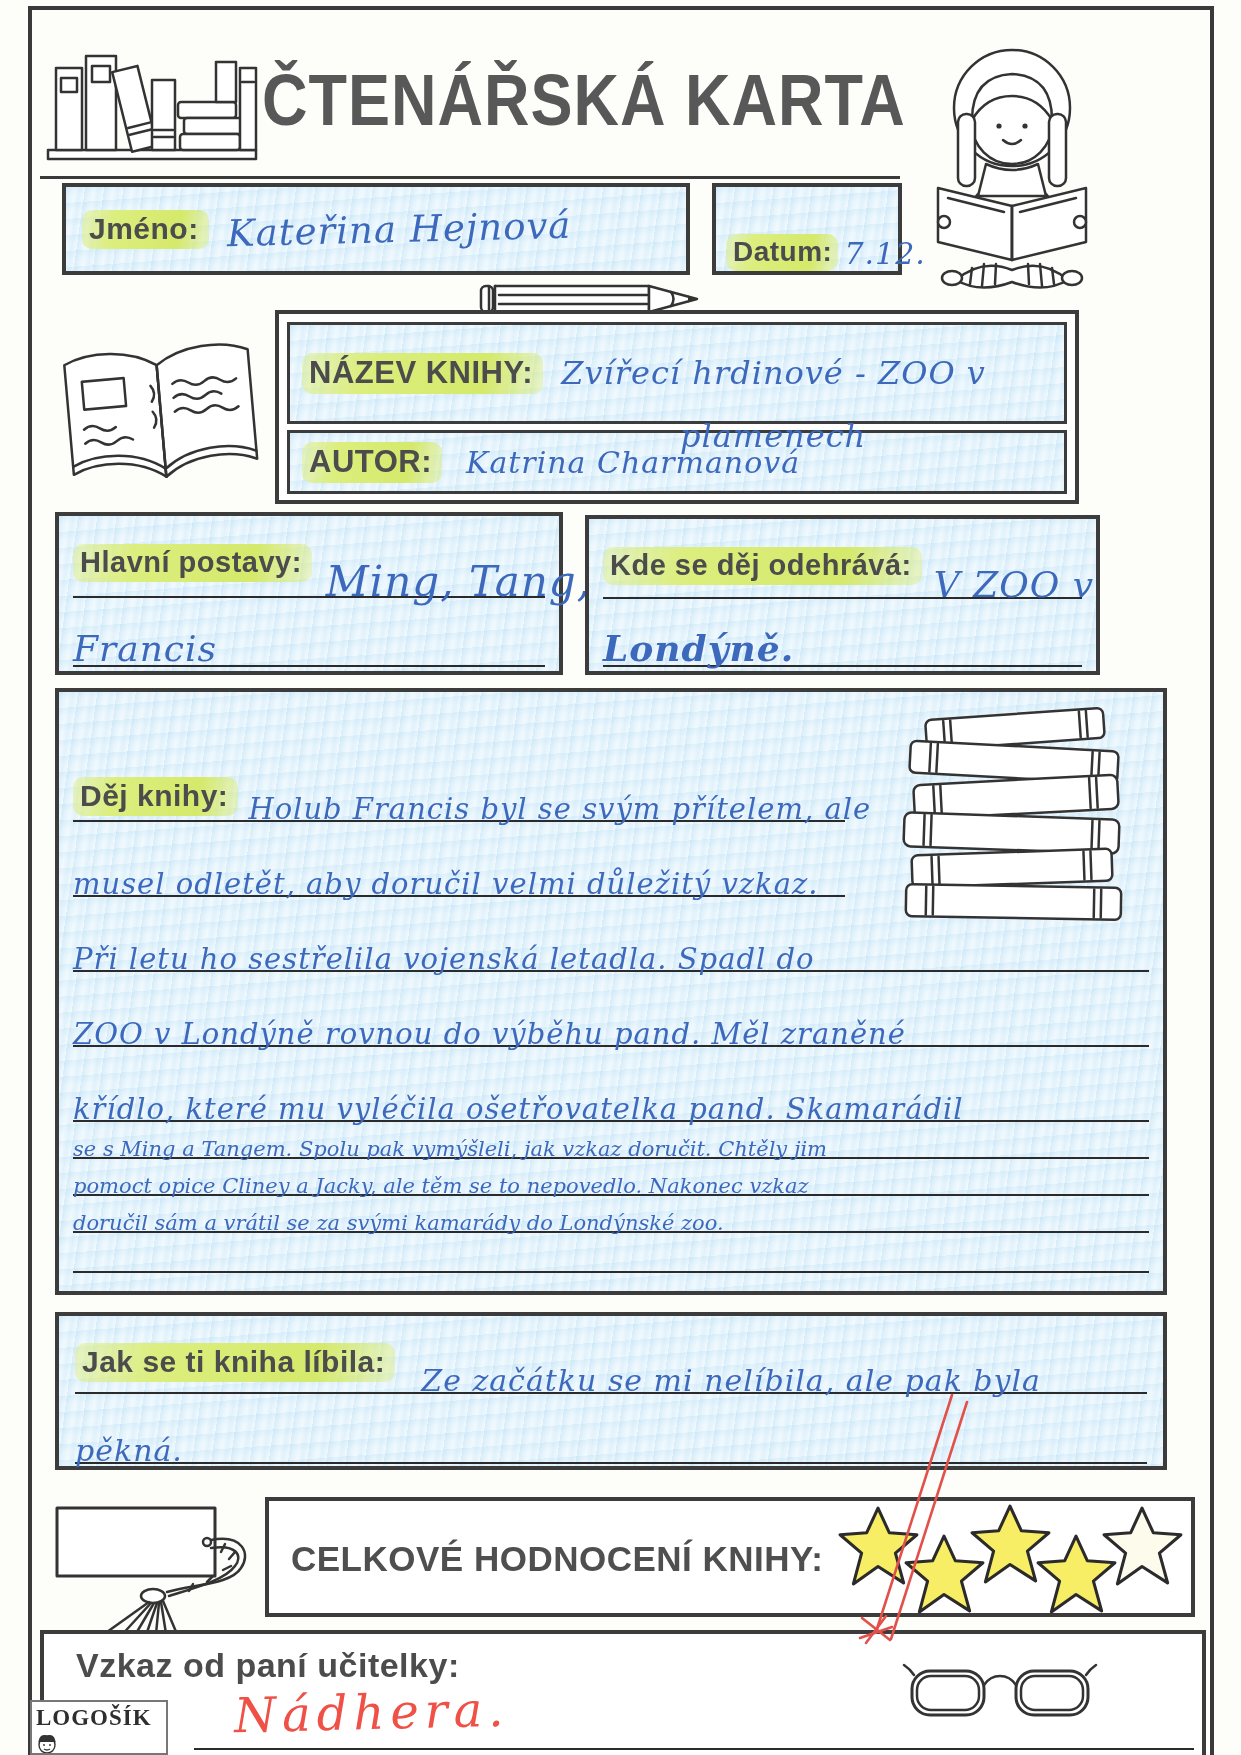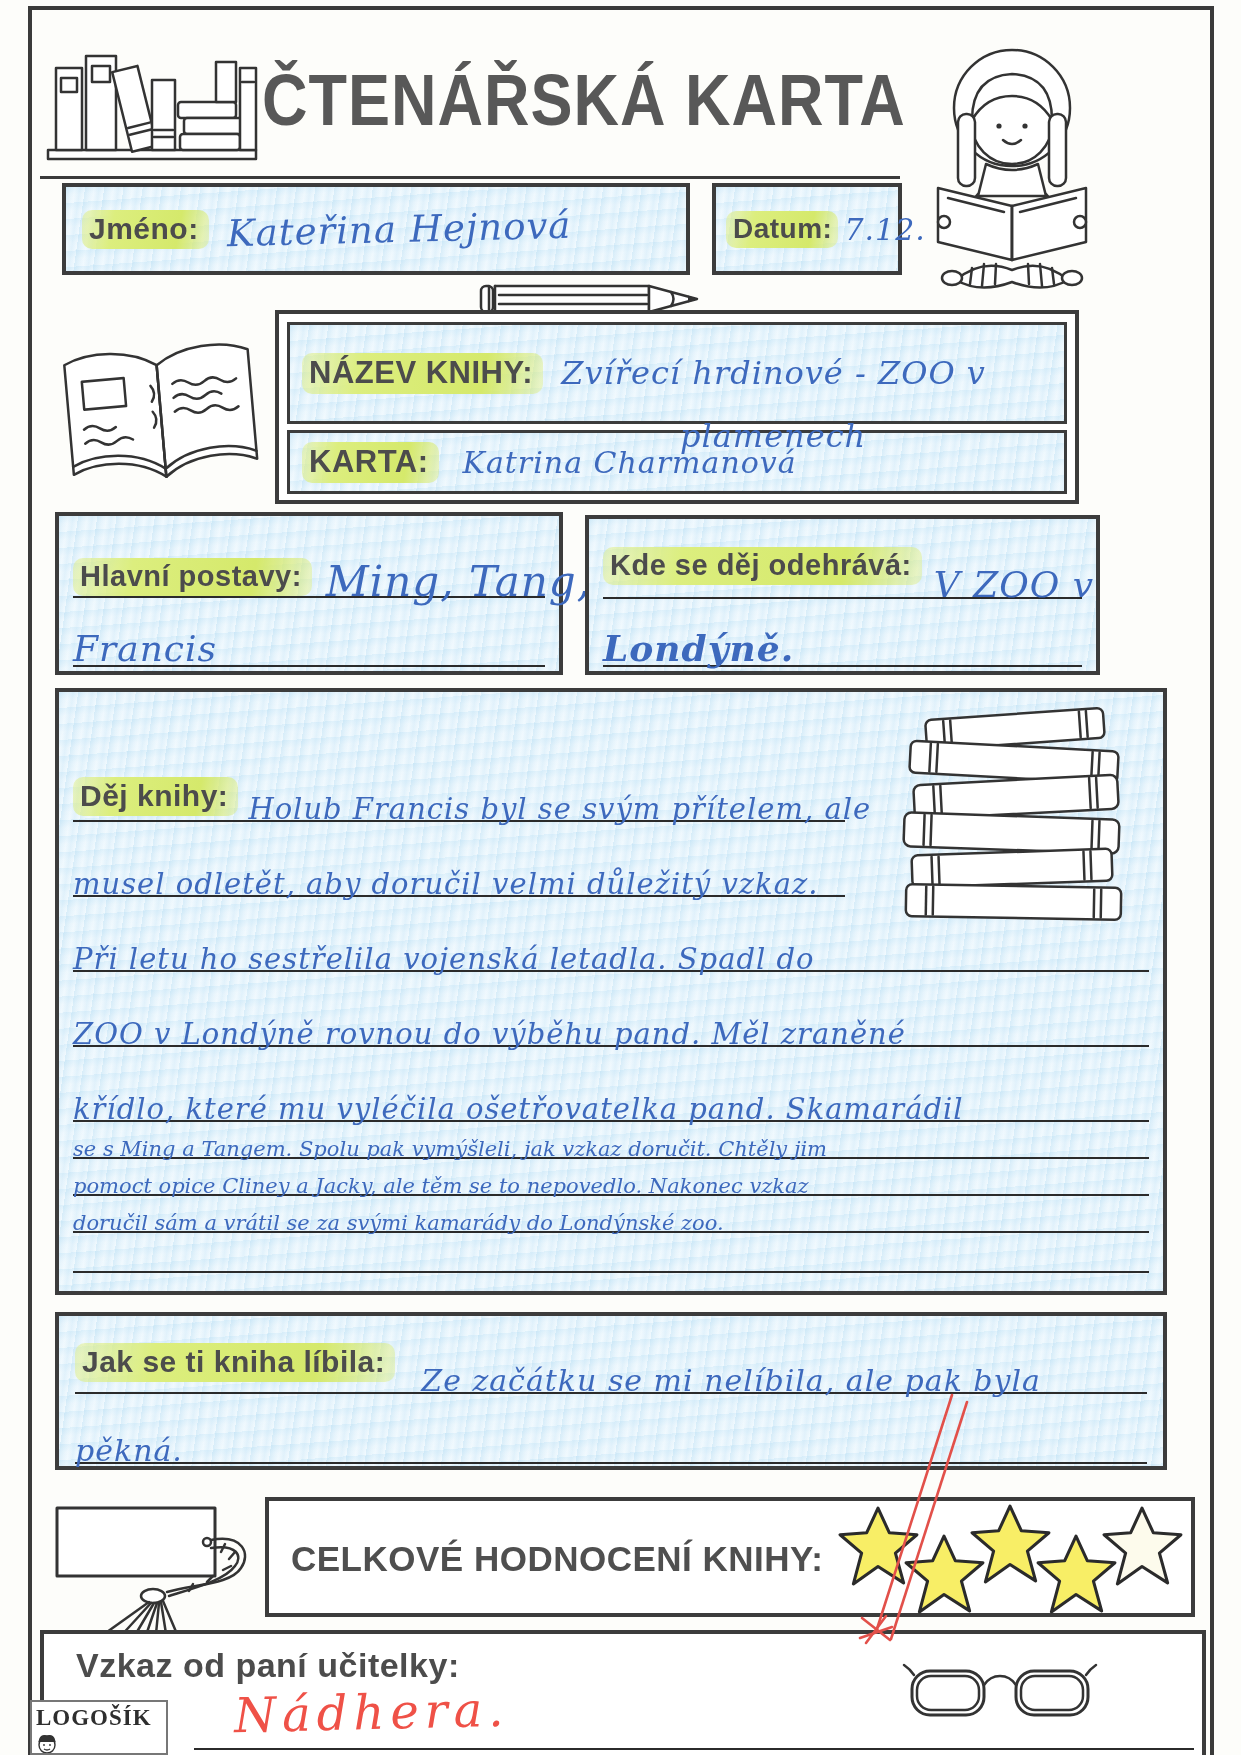--- a/index.html
+++ b/index.html
@@ -96,21 +96,21 @@
       <line x1="142" y1="228" x2="144" y2="250"></line>
       <line x1="154" y1="232" x2="156" y2="248"></line>
     <ellipse cx="54" cy="242" rx="10" ry="7" fill="#fff"></ellipse>
       <ellipse cx="174" cy="242" rx="10" ry="7" fill="#fff"></ellipse>
   </svg>
 
   <div class="abs box crayon" style="left:62px;top:183px;width:628px;height:92px;display:flex;align-items:center;padding:0 16px;">
     <span class="lbl hl" style="font-size:30px;">Jméno:</span>
     <span class="hw tilt" style="font-size:37px;margin-left:18px;">Kateřina Hejnová</span>
   </div>
-  <div class="abs box crayon" style="left:712px;top:183px;width:190px;height:92px;display:flex;align-items:center;padding:0 10px;">
+  <div class="abs box crayon" style="left:712px;top:183px;width:190px;height:92px;display:flex;align-items:flex-end;padding:0 10px;">
     <span class="lbl hl" style="font-size:28px;padding-right:6px;">Datum:</span>
     <span class="hw" style="font-size:30px;margin-left:6px;">7.12.</span>
   </div>
 
   <svg class="abs lineart" style="left:475px;top:276px;" width="240" height="45" viewBox="0 0 240 45">
     <rect x="6" y="10" width="12" height="26" rx="5" fill="#fff"></rect>
     <line x1="14" y1="10" x2="14" y2="36"></line>
       <line x1="20" y1="10" x2="20" y2="36"></line>
     <rect x="20" y="10" width="154" height="26" fill="#fff"></rect>
     <line x1="24" y1="19" x2="172" y2="19"></line>
@@ -138,28 +138,28 @@
     </g>
   </svg>
 
   <div class="abs box" style="left:275px;top:310px;width:804px;height:194px;padding:8px;background:#fff;">
     <div class="box crayon" style="border-width:3px;height:102px;position:relative;display:flex;align-items:center;padding:0 12px;">
       <span class="lbl hl" style="font-size:31px;">NÁZEV KNIHY:</span>
       <span class="hw" style="font-size:32px;margin-left:18px;">Zvířecí hrdinové - ZOO v</span>
       <span class="hw" style="position:absolute;left:390px;bottom:-34px;font-size:32px;z-index:2;">plamenech</span>
     </div>
     <div class="box crayon" style="border-width:3px;height:64px;margin-top:6px;display:flex;align-items:center;padding:0 12px;">
-      <span class="lbl hl" style="font-size:31px;">KARTA:</span>
+      <span class="lbl hl" style="font-size:31px;">AUTOR:</span>
       <span class="hw" style="font-size:30px;margin-left:24px;">Katrina Charmanová</span>
     </div>
   </div>
 
   <div class="abs box crayon" style="left:55px;top:512px;width:508px;height:163px;padding:0 14px;">
     <div class="rule" style="height:80px;display:flex;align-items:flex-end;">
-      <span class="lbl hl" style="font-size:29px;">Hlavní postavy:</span>
+      <span class="lbl hl" style="font-size:29px;margin-bottom:14px;">Hlavní postavy:</span>
       <span class="hw" style="font-size:42px;margin-left:14px;margin-bottom:-10px;">Ming, Tang,</span>
     </div>
     <div class="rule" style="height:67px;display:flex;align-items:flex-end;">
       <span class="hw" style="font-size:36px;margin-bottom:-4px;">Francis</span>
     </div>
   </div>
   <div class="abs box crayon" style="left:585px;top:515px;width:515px;height:160px;padding:0 14px;">
     <div class="rule" style="height:78px;display:flex;align-items:flex-end;">
       <span class="lbl hl" style="font-size:29px;margin-bottom:12px;">Kde se děj odehrává:</span>
       <span class="hw" style="font-size:36px;margin-left:12px;margin-bottom:-8px;">V ZOO v</span>

